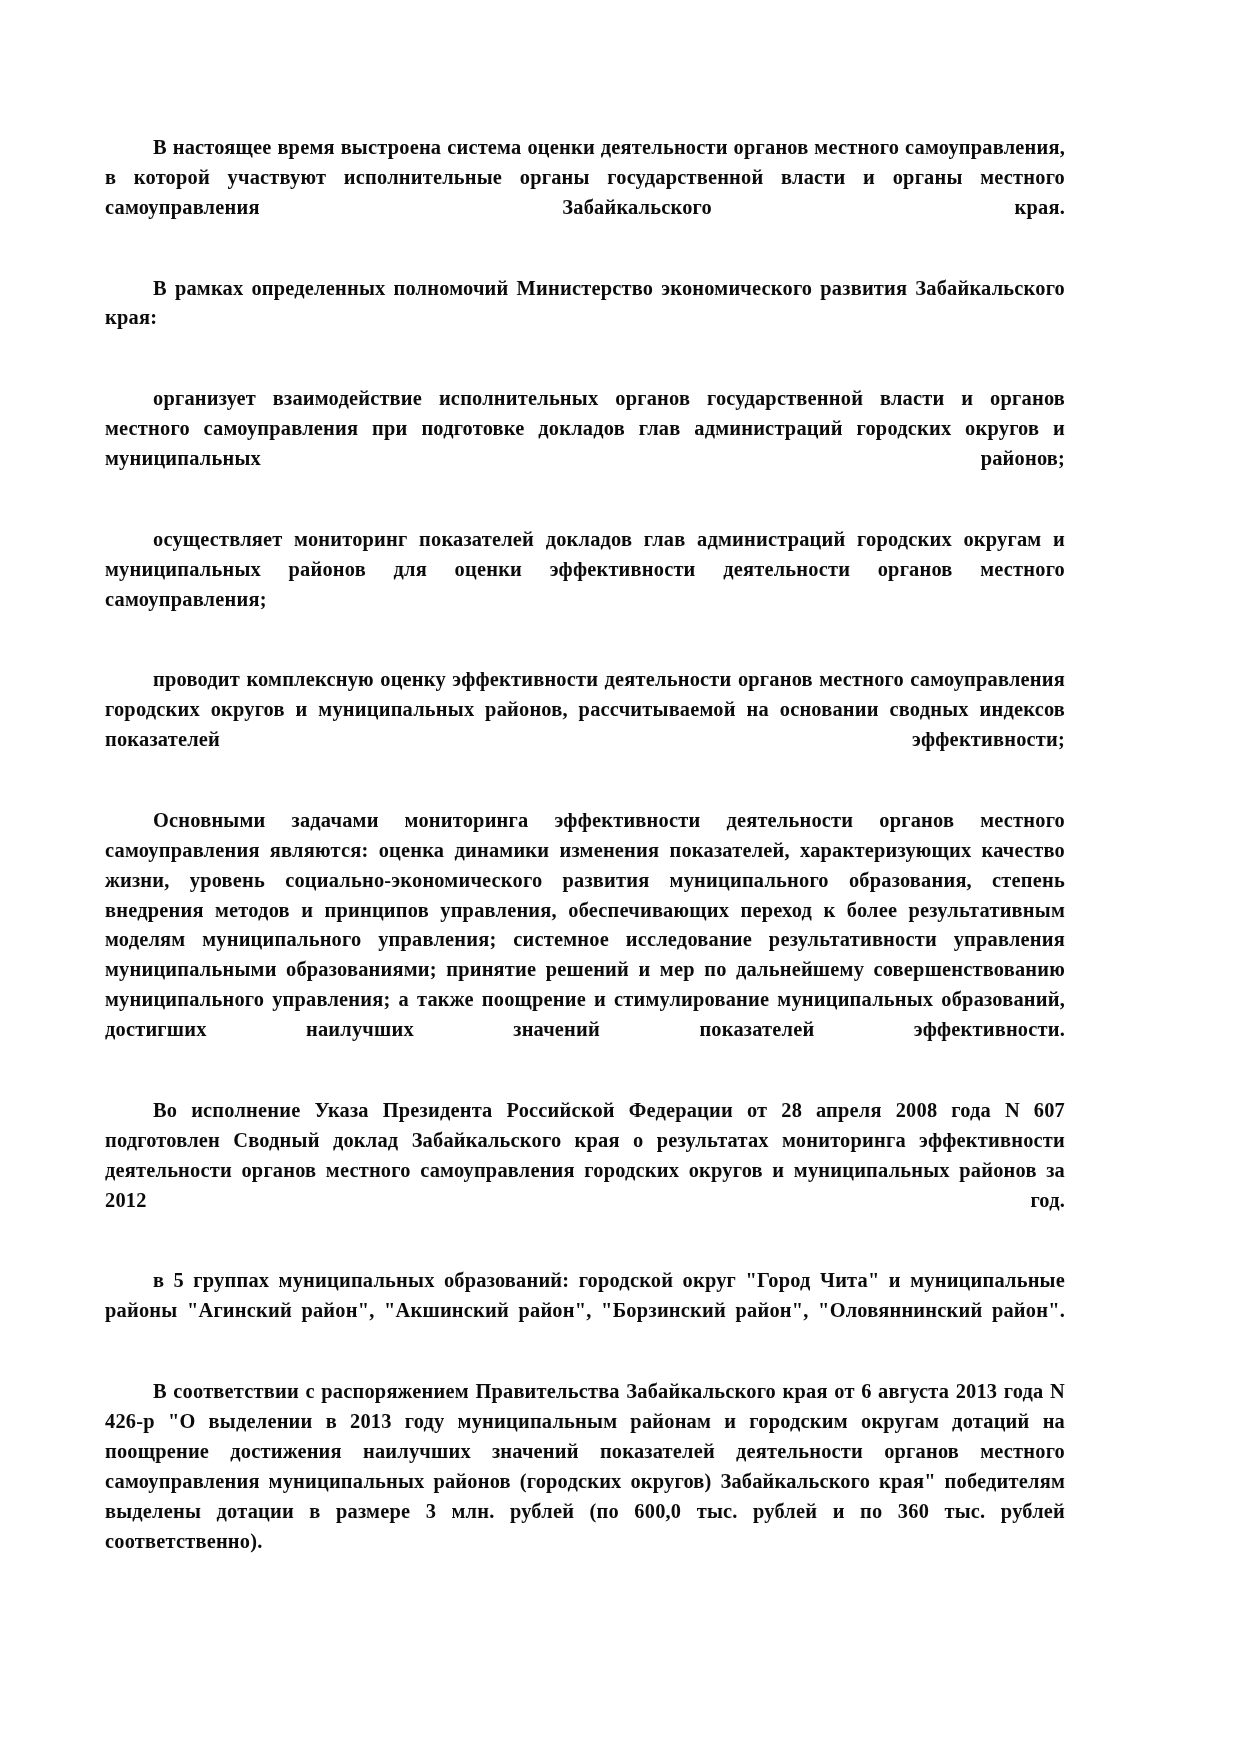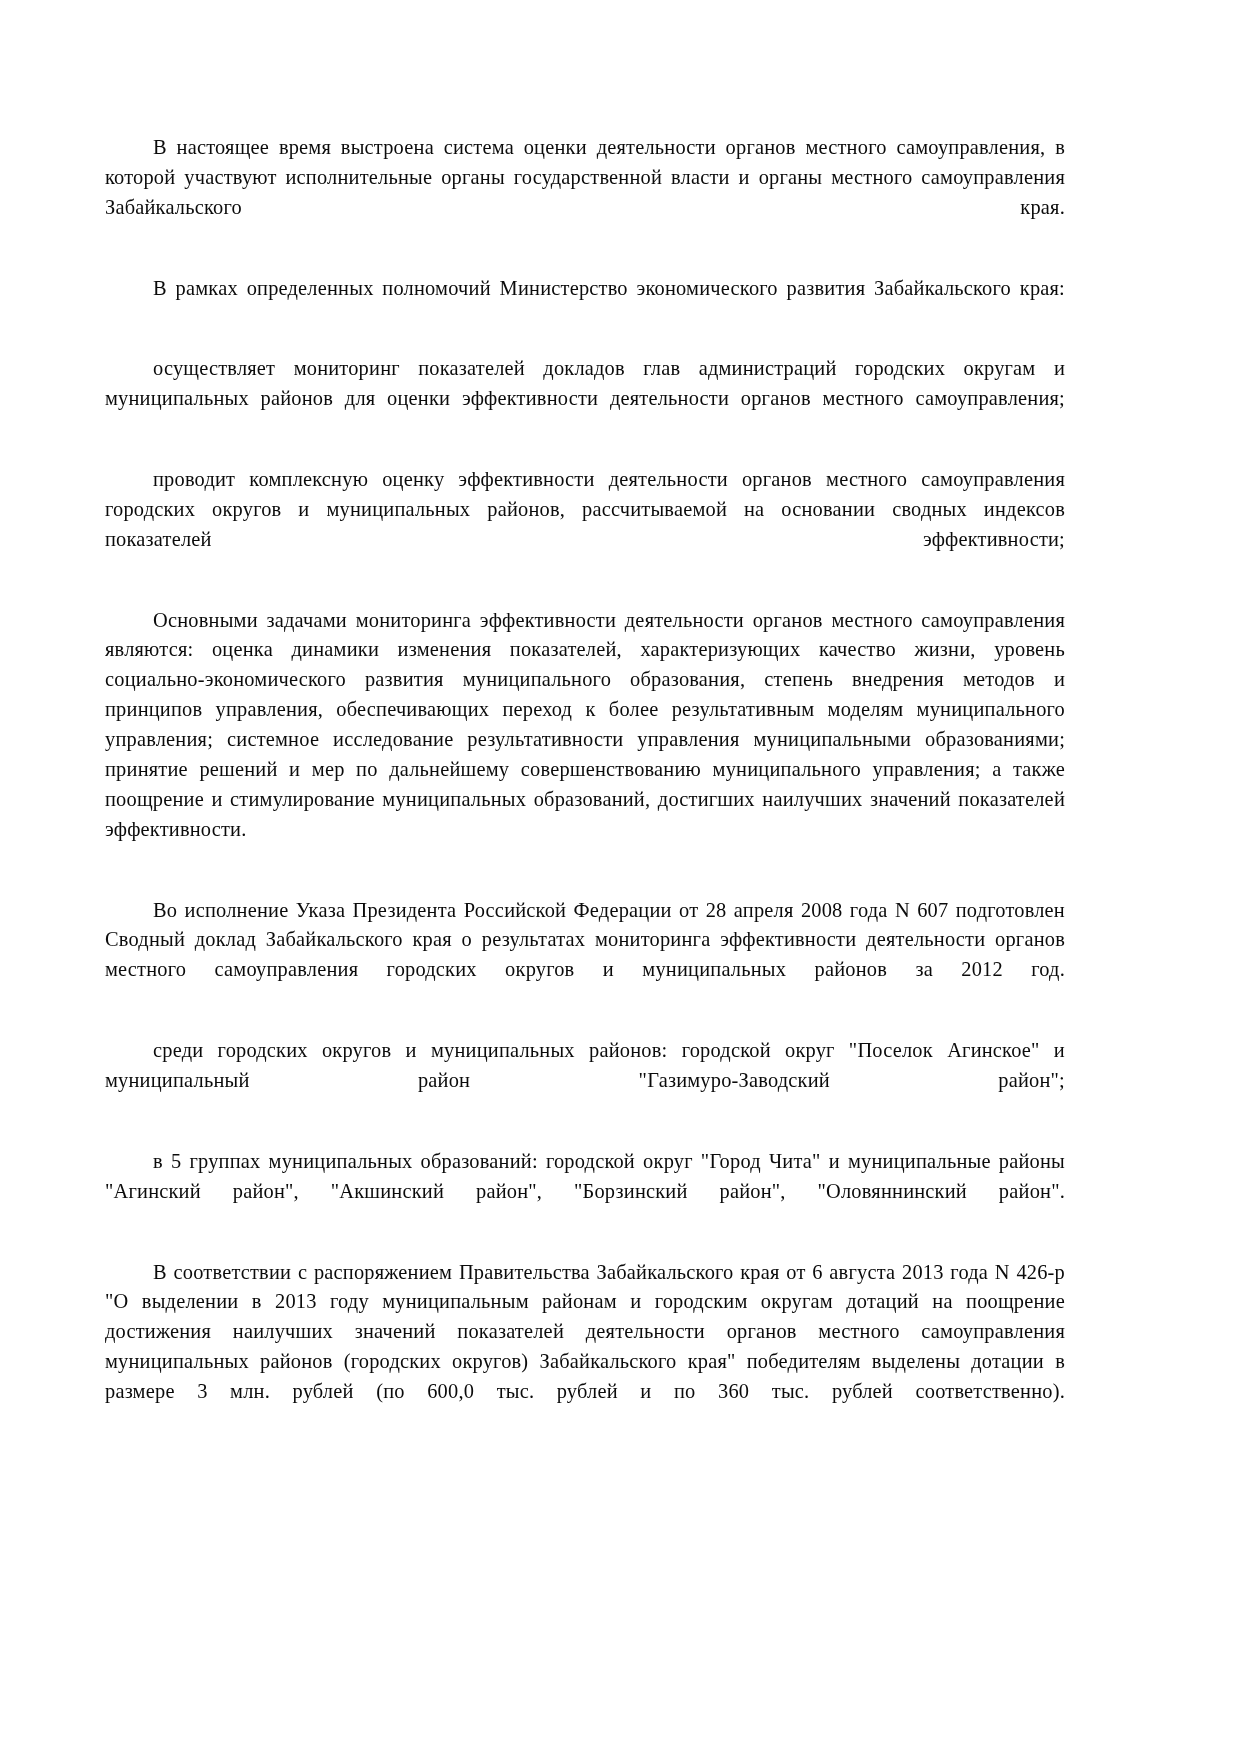--- a/index.html
+++ b/index.html
@@ -30,41 +30,42 @@
     width: 960px;
   }
   p.para {
     margin: 0 0 21px 0;
     font-size: 20.4px;
     line-height: 1.465;
     text-align: justify;
     text-indent: 48px;
     letter-spacing: 0.01em;
     word-spacing: 0.01em;
+    font-weight: bold;
     -webkit-font-smoothing: none;
   }
   p.para:last-child {
     margin-bottom: 0;
   }
   
   p.para::after {
     content: "";
     display: inline-block;
     width: 100%;
   }
 </style>
 </head>
 <body>
 
 <div class="page">
   <div class="doc-body">
     <p class="para">В настоящее время выстроена система оценки деятельности органов местного самоуправления, в которой участвуют исполнительные органы государственной власти и органы местного самоуправления Забайкальского края.</p>
     <p class="para">В рамках определенных полномочий Министерство экономического развития Забайкальского края:</p>
+    <p class="para">организует взаимодействие исполнительных органов государственной власти и органов местного самоуправления при подготовке докладов глав администраций городских округов и муниципальных районов;</p>
     <p class="para">осуществляет мониторинг показателей докладов глав администраций городских округам и муниципальных районов для оценки эффективности деятельности органов местного самоуправления;</p>
     <p class="para">проводит комплексную оценку эффективности деятельности органов местного самоуправления городских округов и муниципальных районов, рассчитываемой на основании сводных индексов показателей эффективности;</p>
     <p class="para">Основными задачами мониторинга эффективности деятельности органов местного самоуправления являются: оценка динамики изменения показателей, характеризующих качество жизни, уровень социально-экономического развития муниципального образования, степень внедрения методов и принципов управления, обеспечивающих переход к более результативным моделям муниципального управления; системное исследование результативности управления муниципальными образованиями; принятие решений и мер по дальнейшему совершенствованию муниципального управления; а также поощрение и стимулирование муниципальных образований, достигших наилучших значений показателей эффективности.</p>
     <p class="para">Во исполнение Указа Президента Российской Федерации от 28 апреля 2008 года N 607 подготовлен Сводный доклад Забайкальского края о результатах мониторинга эффективности деятельности органов местного самоуправления городских округов и муниципальных районов за 2012 год.</p>
-    <p class="para">среди городских округов и муниципальных районов: городской округ "Поселок Агинское" и муниципальный район "Газимуро-Заводский район";</p>
     <p class="para">в 5 группах муниципальных образований: городской округ "Город Чита" и муниципальные районы "Агинский район", "Акшинский район", "Борзинский район", "Оловяннинский район".</p>
     <p class="para">В соответствии с распоряжением Правительства Забайкальского края от 6 августа 2013 года N 426-р "О выделении в 2013 году муниципальным районам и городским округам дотаций на поощрение достижения наилучших значений показателей деятельности органов местного самоуправления муниципальных районов (городских округов) Забайкальского края" победителям выделены дотации в размере 3 млн. рублей (по 600,0 тыс. рублей и по 360 тыс. рублей соответственно).</p>
 
   </div>
 </div>
 
 </body></html>

